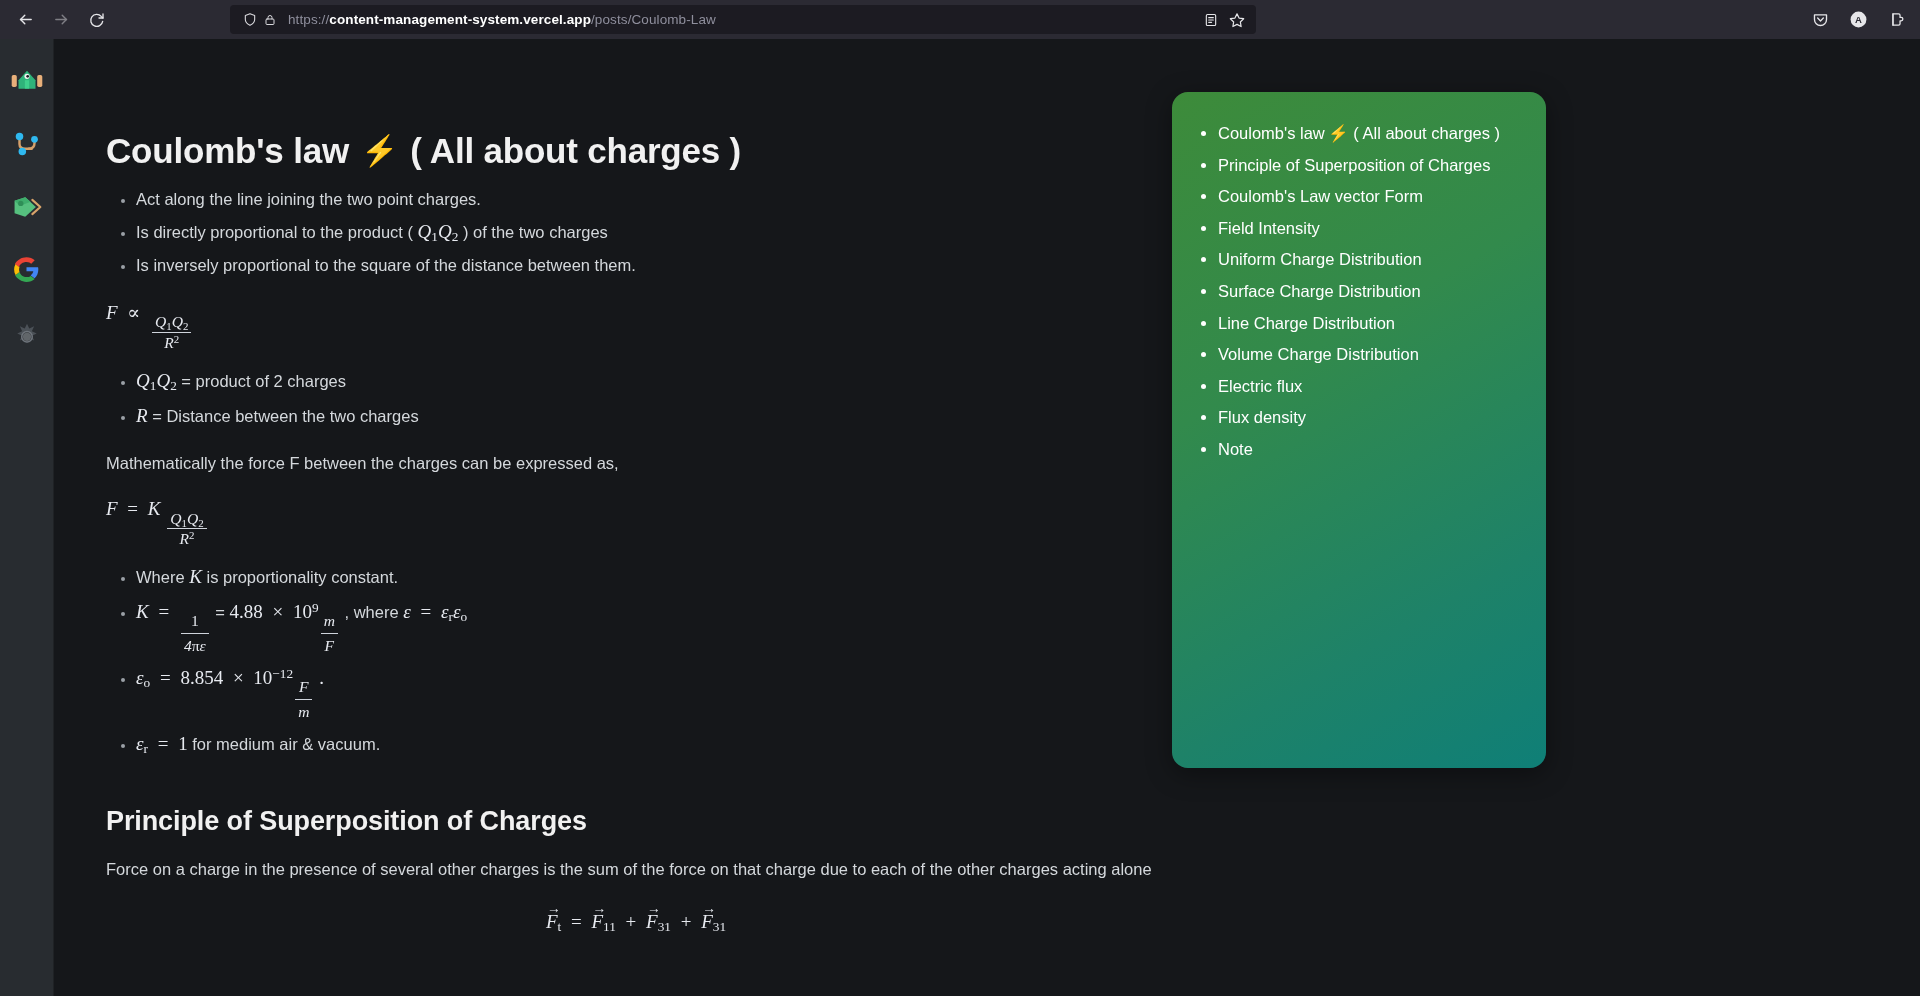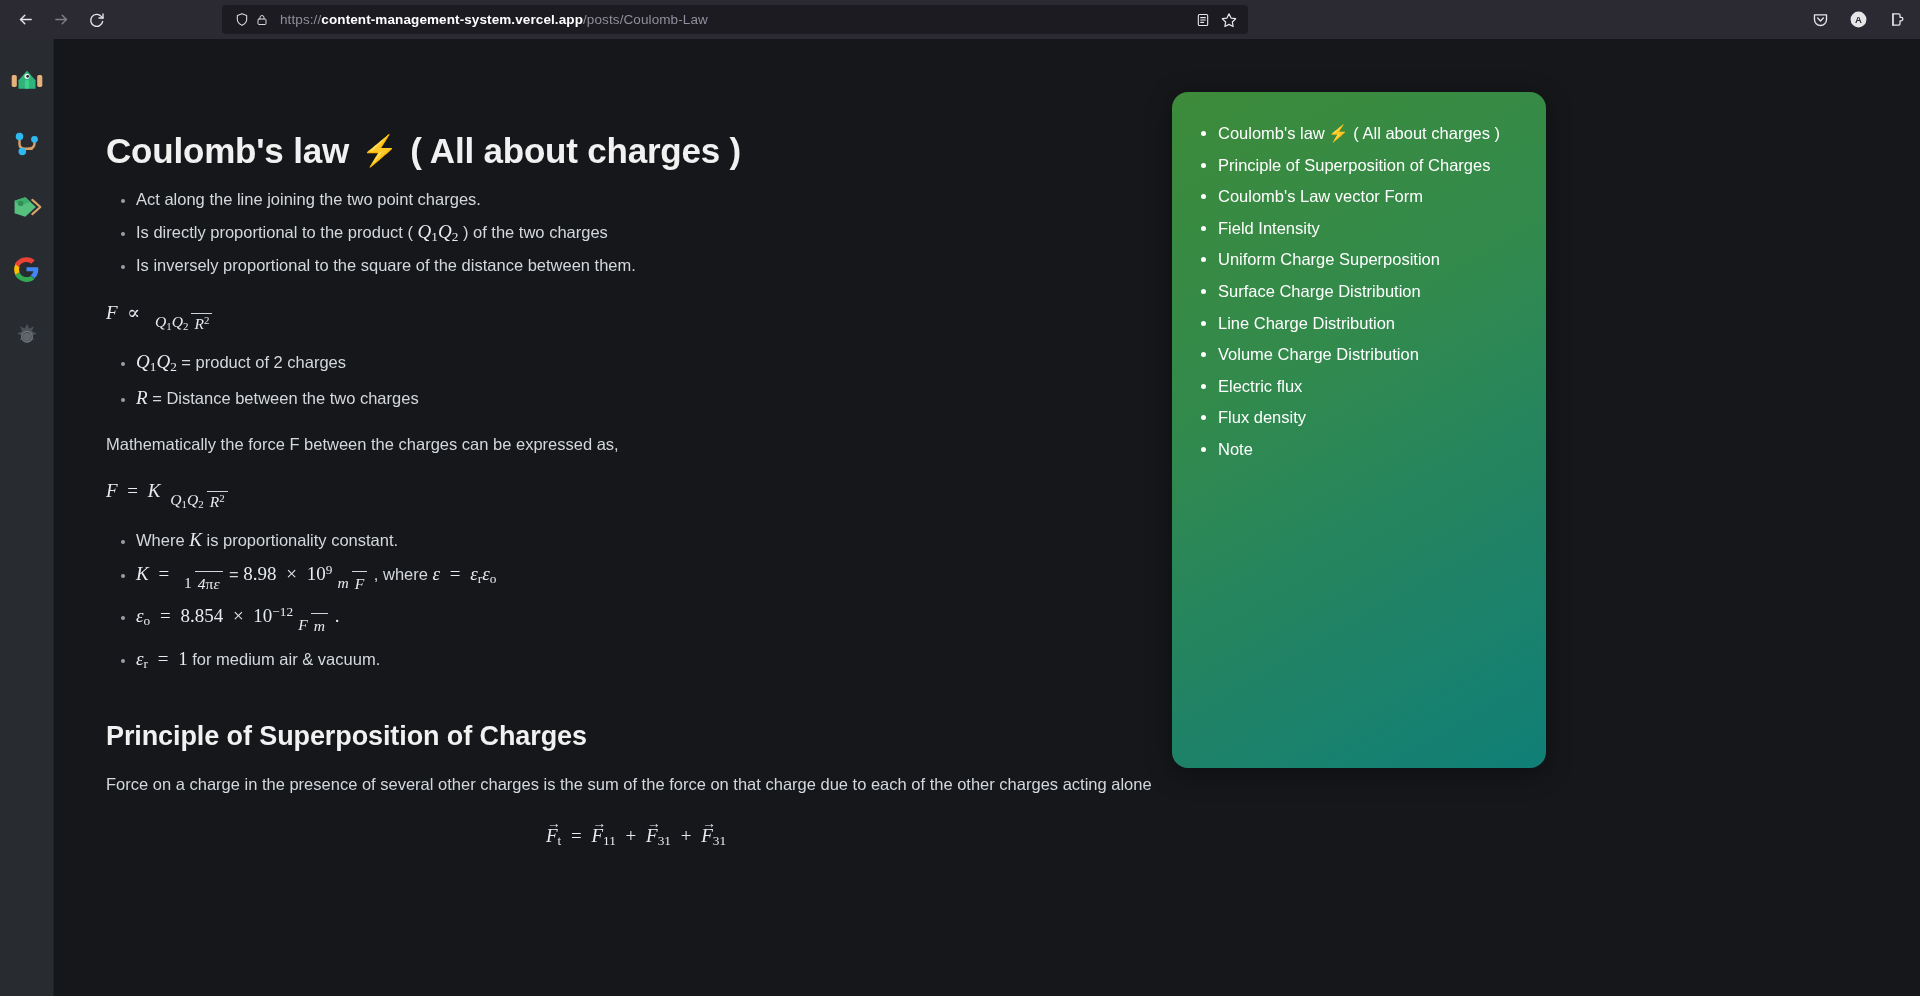--- a/index.html
+++ b/index.html
@@ -20,21 +20,21 @@
   .nav-btns { display: flex; align-items: center; gap: 2px; padding-left: 8px; }
   .nav-btn {
     width: 34px; height: 30px;
     display: flex; align-items: center; justify-content: center;
     border-radius: 4px; cursor: pointer;
   }
   .nav-btn svg { display: block; }
   .nav-btn.disabled svg { opacity: .45; }
 
   #urlbar {
-    position: absolute; left: 222px; top: 5px;
+    position: absolute; left: 230px; top: 5px;
     width: 1026px; height: 29px;
     background: #1c1b22;
     border-radius: 4px;
     display: flex; align-items: center;
     padding: 0 8px 0 10px;
   }
   #urlbar .shield, #urlbar .lock {
     width: 20px; height: 20px; display: flex; align-items: center; justify-content: center;
     flex: none;
   }
@@ -126,21 +126,21 @@
   .math {
     font-family: "Liberation Serif", "DejaVu Serif", serif;
     color: #e7eaf0;
     font-style: italic;
     font-size: 19px;
     white-space: nowrap;
   }
   .math .up { font-style: normal; }
   .math .op { font-style: normal; padding: 0 5px; }
   .frac {
-    display: inline-flex; 
+    display: inline-flex; flex-direction: column;
     vertical-align: -0.52em;
     text-align: center;
     font-size: .82em;
     margin: 0 2px;
   }
   .frac .num { padding: 0 3px; }
   .frac .den { padding: 0 3px; border-top: 1px solid #cfd4dc; }
   sub.ms { font-size: .7em; font-style: normal; vertical-align: -0.25em; }
   sup.ms { font-size: .7em; font-style: normal; vertical-align: 0.45em; }
   .vecw { display:inline-block; position: relative; }
@@ -355,21 +355,21 @@
         </span>
     </div>
 
     <ul class="bullets">
       <li><span>Where </span><span class="math">K</span><span> is proportionality constant.</span></li>
       <li>
         <span class="math">K <span class="op">=</span> <span class="frac">
               <span class="num up">1</span>
               <span class="den">4<span class="up">π</span>ε</span>
             </span></span>
-        = <span class="math"><span class="up">8.98</span> <span class="op">×</span> <span class="up">10<sup class="ms">9</sup></span><span class="frac">
+        = <span class="math"><span class="up">4.88</span> <span class="op">×</span> <span class="up">10<sup class="ms">9</sup></span><span class="frac">
               <span class="num">m</span>
               <span class="den">F</span>
             </span></span>
         <span>, where </span><span class="math">ε <span class="op">=</span> ε<sub class="ms">r</sub>ε<sub class="ms">o</sub></span>
       </li>
       <li>
         <span class="math">ε<sub class="ms">o</sub> <span class="op">=</span> <span class="up">8.854</span> <span class="op">×</span> <span class="up">10<sup class="ms">−12</sup></span><span class="frac">
               <span class="num">F</span>
               <span class="den">m</span>
             </span> <span class="up">.</span></span>
@@ -396,21 +396,21 @@
   </div>
 
   <div id="toc-card">
     <ul>
       <li>
         <span>Coulomb's law</span><span class="bolt">⚡</span><span>( All about charges )</span>
       </li>
       <li><span>Principle of Superposition of Charges</span></li>
       <li><span>Coulomb's Law vector Form</span></li>
       <li><span>Field Intensity</span></li>
-      <li><span>Uniform Charge Superposition</span></li>
+      <li><span>Uniform Charge Distribution</span></li>
       <li><span>Surface Charge Distribution</span></li>
       <li><span>Line Charge Distribution</span></li>
       <li><span>Volume Charge Distribution</span></li>
       <li><span>Electric flux</span></li>
       <li><span>Flux density</span></li>
       <li><span>Note</span></li>
     </ul>
   </div>
 
 </div>

